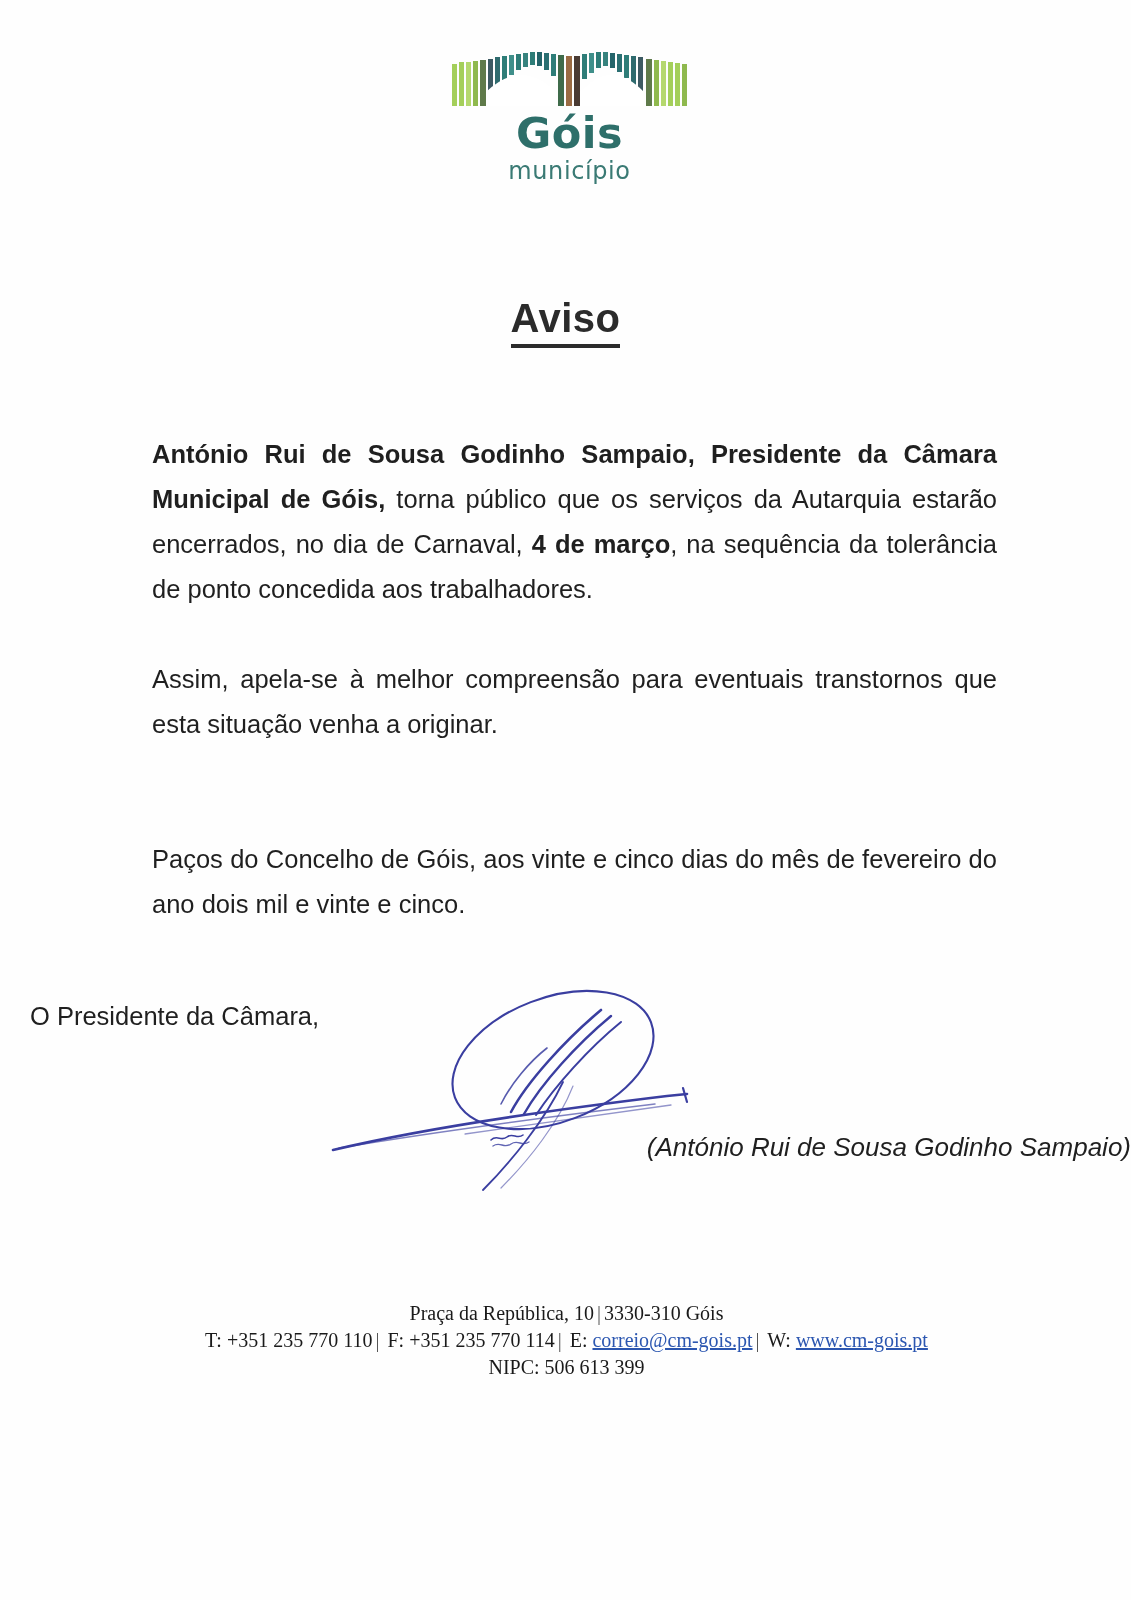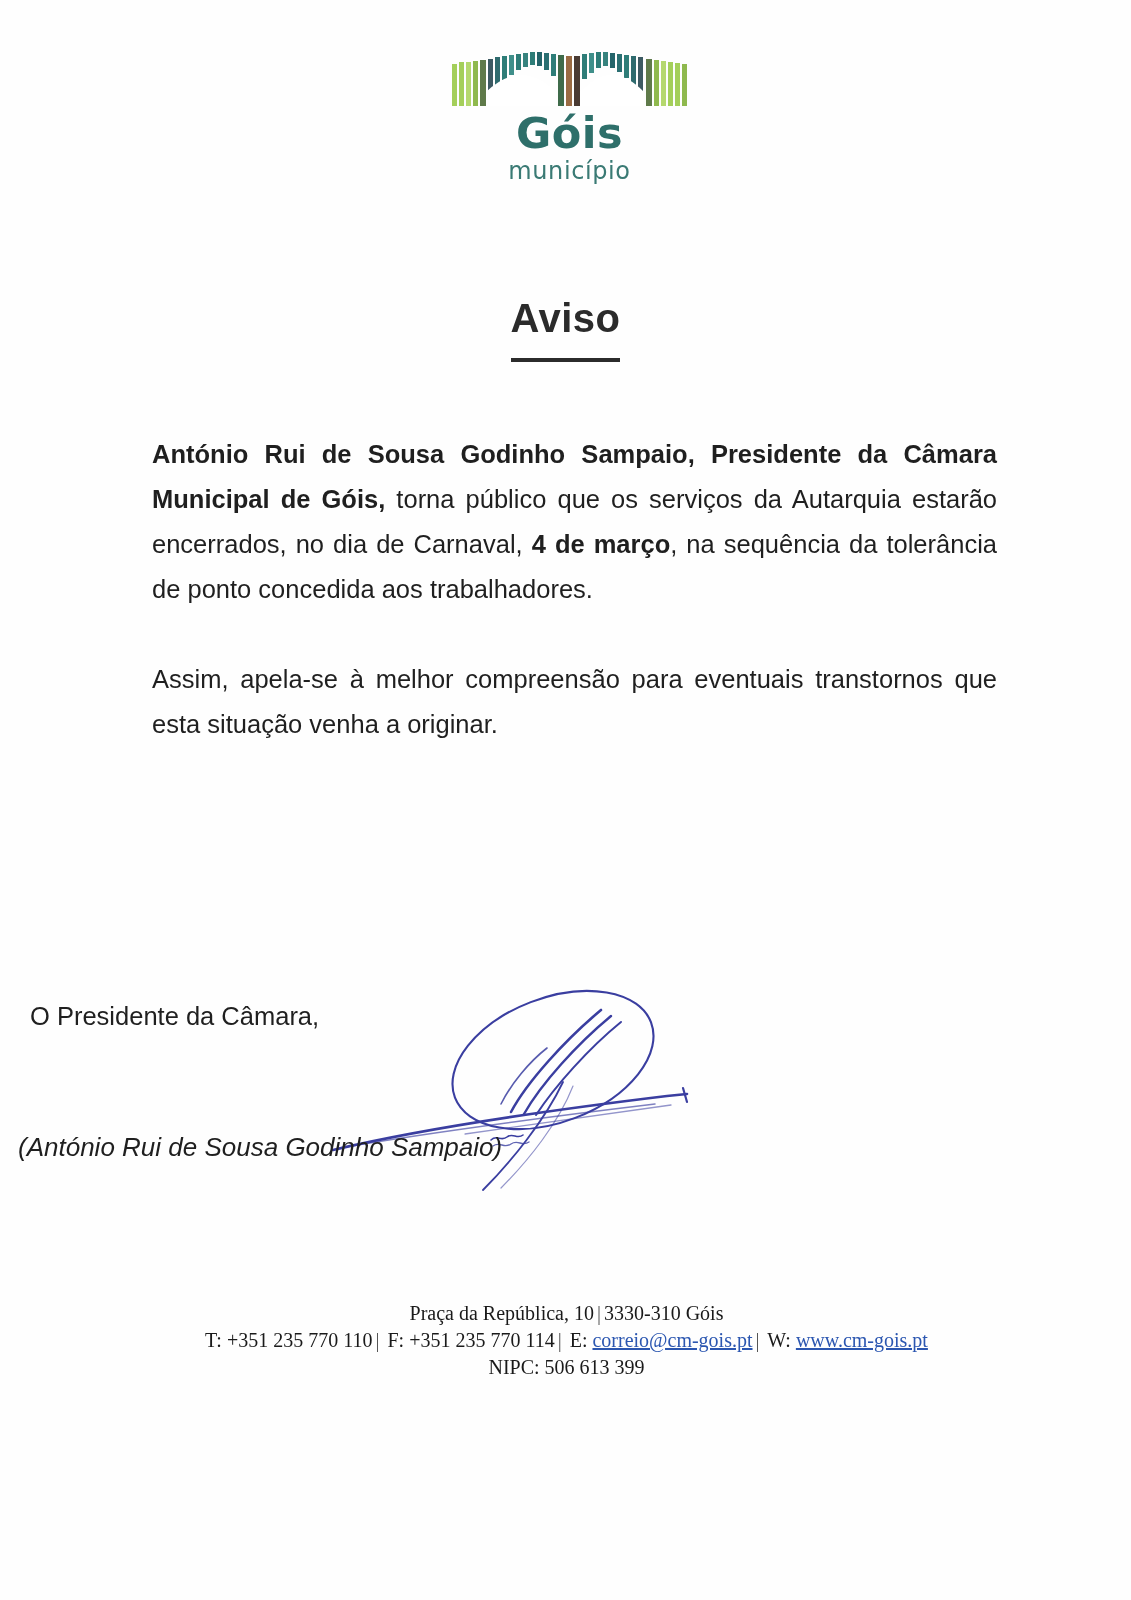--- a/index.html
+++ b/index.html
@@ -58,21 +58,21 @@
     width: 1131px;
     text-align: center;
     font-size: 40px;
     font-weight: bold;
     color: #2b2b2b;
     letter-spacing: 0.5px;
   }
   .doc-title span.inner {
     display: inline-block;
     border-bottom: 4px solid #2b2b2b;
-    padding-bottom: 17px;
+    padding-bottom: 3px;
   }
 
   
   .body-area {
     position: absolute;
     left: 152px;
     top: 432px;
     width: 845px;
   }
   .para {
@@ -107,21 +107,21 @@
     position: absolute;
     left: 315px;
     top: -40px;
     pointer-events: none;
   }
   .sig-name {
     position: absolute;
     left: 0;
     top: 130px;
     width: 1131px;
-    text-align: left;
+    text-align: right;
     font-size: 26px;
     font-style: italic;
     color: #1f1f1f;
     padding-left: 18px;
     box-sizing: border-box;
   }
 
   
   .footer {
     position: absolute;
@@ -202,20 +202,21 @@
   <div class="doc-title">
     <span class="inner">Aviso</span>
   </div>
 
   <div class="body-area">
 
     <p class="para p1"><b>António Rui de Sousa Godinho Sampaio, Presidente da Câmara Municipal de Góis,</b><span> torna público que os serviços da Autarquia estarão encerrados, no dia de Carnaval, </span><b>4 de março</b><span>, na sequência da tolerância de ponto concedida aos trabalhadores.</span></p>
 
     <p class="para p2">Assim, apela-se à melhor compreensão para eventuais transtornos que esta situação venha a originar.</p>
 
+    <p class="para p3">Paços do Concelho de Góis, aos vinte e cinco dias do mês de fevereiro do ano dois mil e vinte e cinco.</p>
   </div>
 
   <div class="sig-area">
 
     <div class="sig-title">O Presidente da Câmara,</div>
 
     <svg class="sig-ink" width="520" height="230" viewBox="0 0 520 230">
       <g fill="none" stroke="#3a3ea0" stroke-linecap="round" stroke-linejoin="round">
 
         <ellipse cx="238" cy="98" rx="105" ry="62" transform="rotate(-21 238 98)" stroke-width="2.1"></ellipse>

